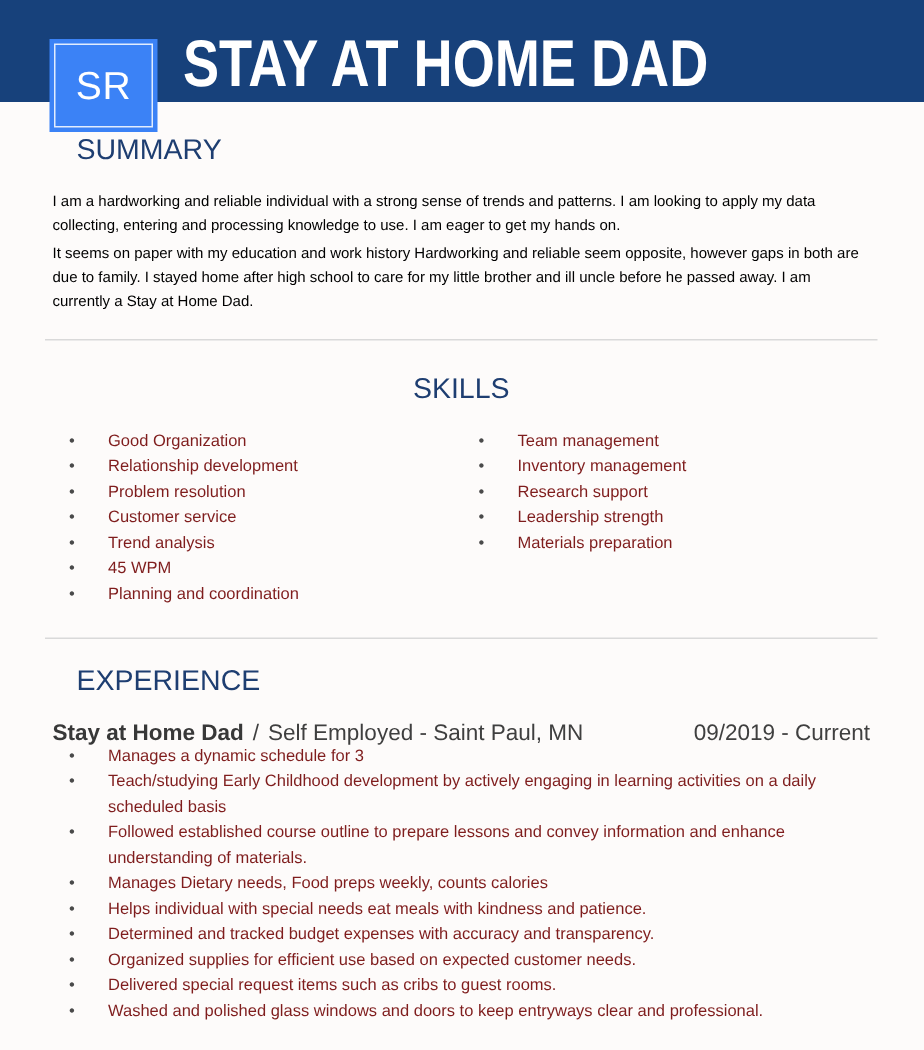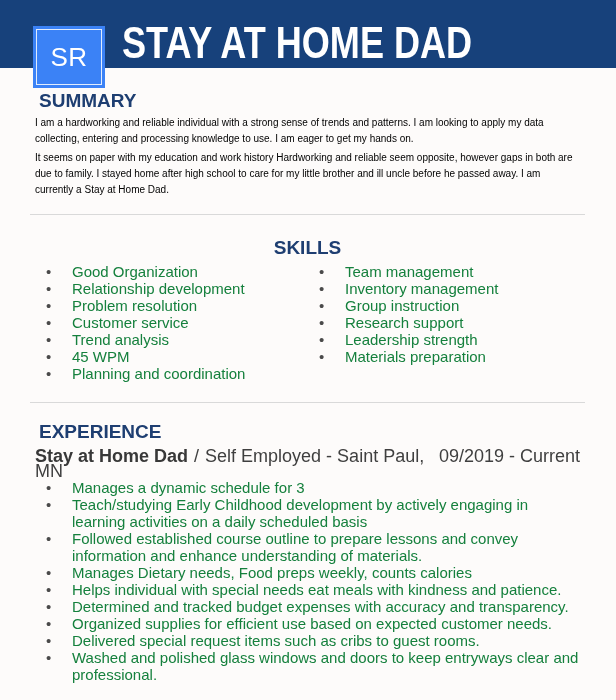--- a/index.html
+++ b/index.html
@@ -43,24 +43,24 @@
     font-size: 44px;
     line-height: 44px;
     white-space: nowrap;
     transform: scaleX(.82);
     transform-origin: left top;
     letter-spacing: 0;
   }
   
   .content { padding: 0 36px 0 35px; }
   h2.section-heading {
-    margin: 4px;
+    margin: 16px;
     color: #1e3e71;
     font-size: 19px;
-    font-weight: bold;
+    font-weight: normal;
     line-height: 20px;
   }
   .section-summary h2 { margin-top: 23px; }
   .section-summary p {
     margin: 3px 0 0 0;
     font-size: 10px;
     line-height: 16px;
     color: #000000;
   }
   hr.divider {
@@ -74,36 +74,36 @@
   .section-skills h2 { margin-top: 23px; text-align: center; }
   .skills-grid {
     display: grid;
     grid-template-columns: 273px 1fr;
     margin-top: 5px;
   }
   ul.bullets { list-style: none; margin: 0; padding: 0; }
   li.bullet-item {
     position: relative;
     padding-left: 37px;
-    font-size: 15px;
+    font-size: 11px;
     line-height: 17px;
-    color: #15803d;
+    color: #7f1d1d;
   }
   .bullet-dot {
     position: absolute; left: 11px; top: 0;
     color: #4a4a4a;
   }
   .bullet-dot::before { content: "\2022"; }
   .section-experience h2 { margin-top: 19px; }
   .job-header-row {
     display: flex;
     justify-content: space-between;
     align-items: baseline;
     margin-top: 7px;
-    font-size: 18px;
+    font-size: 15px;
     line-height: 15px;
     color: #3f3f3f;
   }
   .job-title { font-weight: bold; color: #383838; }
   .job-separator { margin: 0 6px; color: #3f3f3f; }
   .job-dates { white-space: nowrap; }
   .experience-bullets { margin-top: 6px; }
 </style>
 </head>
 <body>
@@ -150,21 +150,20 @@
 
             <li class="bullet-item"><span class="bullet-dot"></span><span>Planning and coordination</span></li>
           </ul>
         <ul class="bullets">
 
             <li class="bullet-item"><span class="bullet-dot"></span><span>Team management</span></li>
 
             <li class="bullet-item"><span class="bullet-dot"></span><span>Inventory management</span></li>
 
 
-            <li class="bullet-item"><span class="bullet-dot"></span><span>Group instruction</span></li>
 
             <li class="bullet-item"><span class="bullet-dot"></span><span>Research support</span></li>
 
             <li class="bullet-item"><span class="bullet-dot"></span><span>Leadership strength</span></li>
 
             <li class="bullet-item"><span class="bullet-dot"></span><span>Materials preparation</span></li>
           </ul>
       </div>
     </div>
 

